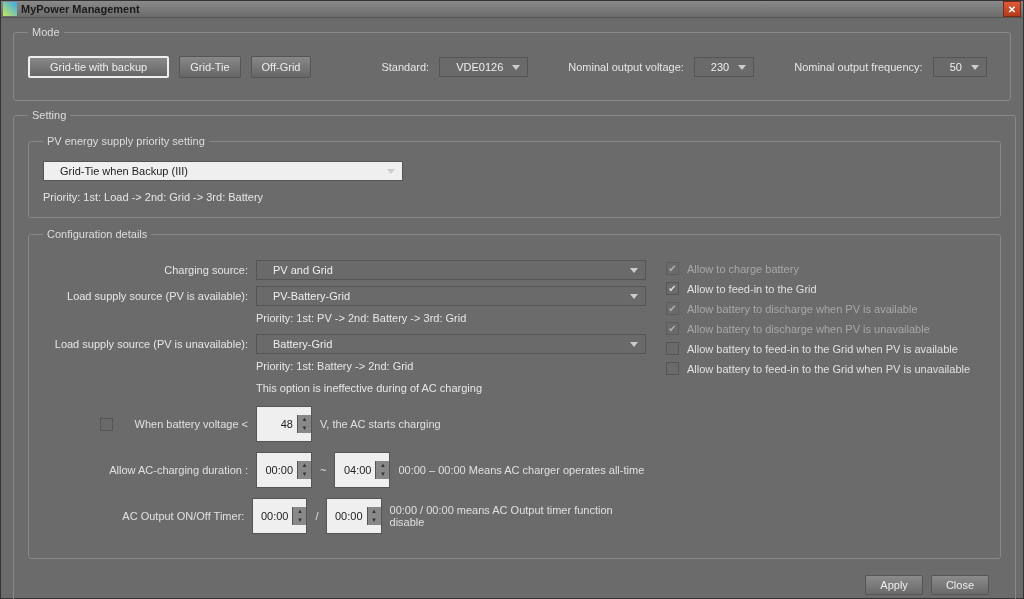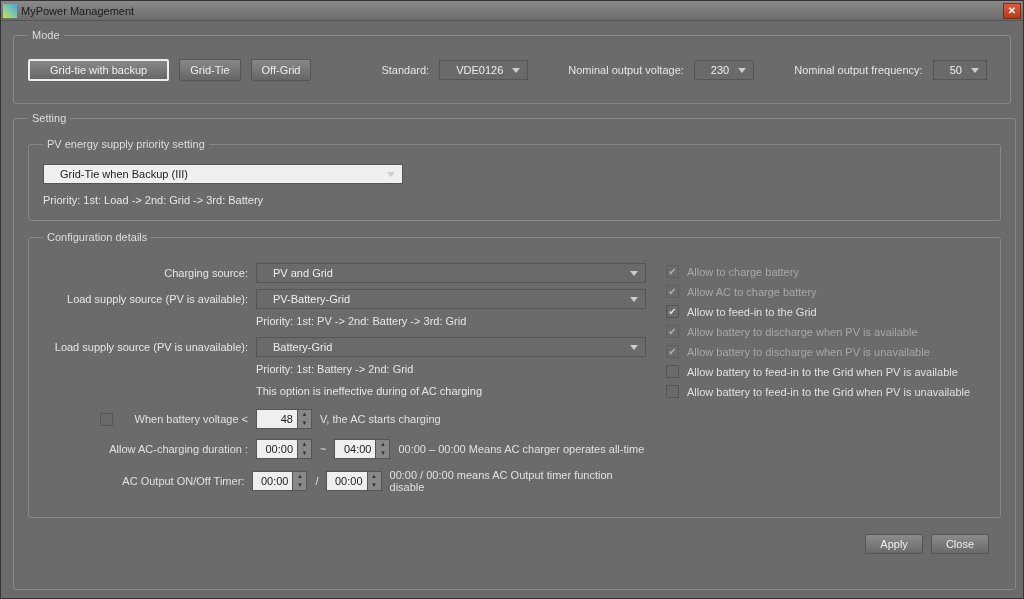--- a/index.html
+++ b/index.html
@@ -27,21 +27,21 @@
   display: flex;
   align-items: center;
   padding: 0 2px;
 }
 .app-icon {
   width: 14px;
   height: 14px;
   background: linear-gradient(45deg, #c4e858, #3aa7f0);
   margin-right: 4px;
 }
-.title-text { font-weight: normal; color: #1a1a1a; font-size: 11px; }
+.title-text { font-weight: bold; color: #1a1a1a; font-size: 11px; }
 .spacer { flex: 1; }
 .close-btn {
   width: 18px; height: 16px;
   background: linear-gradient(#df5a3a, #b33a1a);
   display: flex; align-items: center; justify-content: center;
   color: #fff; font-size: 10px; font-weight: bold;
   border: 1px solid #7a2a15;
 }
 .content {
   flex: 1;
@@ -140,21 +140,21 @@
   content: "✔"; font-size: 10px; color: #ddd;
 }
 .chk.disabled { opacity: 0.6; }
 .chk-label { }
 .chk-label.disabled { color: #a8a8a8; }
 .spinner {
   display: inline-flex;
   align-items: center;
   background: #efefef;
   border: 1px solid #555;
-  height: 20px;
+  height: 36px;
   width: 56px;
 }
 .spinner .val {
   flex: 1; text-align: right; padding-right: 4px; color: #222; font-size: 11px;
 }
 .spinner .udc {
   width: 14px; display: flex; flex-direction: column;
 }
 .spinner .udc div {
   height: 9px; background: #888; border-left: 1px solid #555; font-size: 6px; text-align: center; line-height:8px; color:#333;
@@ -317,24 +317,20 @@
               </div>
             </div>
           </div>
 
           <div class="right-col">
             <div class="chk-row">
               <span class="chk checked disabled"></span>
               <span class="chk-label disabled">Allow to charge battery</span>
             </div>
             <div class="chk-row">
-              <span class="chk checked disabled"></span>
-              <span class="chk-label disabled">Allow AC to charge battery</span>
-            </div>
-            <div class="chk-row">
               <span class="chk checked"></span>
               <span class="chk-label">Allow to feed-in to the Grid</span>
             </div>
             <div class="chk-row">
               <span class="chk checked disabled"></span>
               <span class="chk-label disabled">Allow battery to discharge when PV is available</span>
             </div>
             <div class="chk-row">
               <span class="chk checked disabled"></span>
               <span class="chk-label disabled">Allow battery to discharge when PV is unavailable</span>

